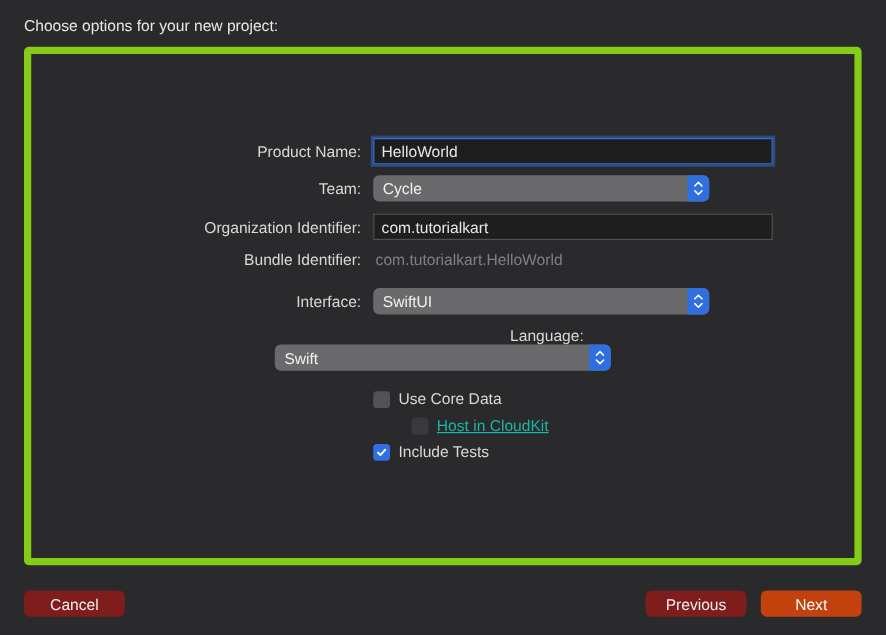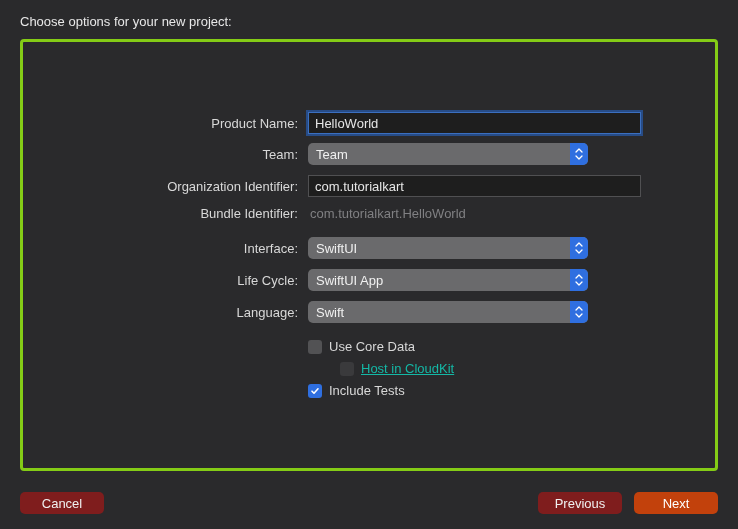--- a/index.html
+++ b/index.html
@@ -12,21 +12,21 @@
       color: #d8d8d8;
       overflow: hidden;
       position: relative;
     }
     .sheet-title {
       padding: 14px 20px 10px 20px;
       color: #e8e8e8;
       font-size: 13px;
     }
     .panel {
-      border: 3px solid #84cc16;
+      border: 6px solid #84cc16;
       border-radius: 4px;
       margin: 0 20px;
       height: 432px;
       padding-top: 70px;
       padding-left: 30px;
       padding-right: 30px;
     }
     .form-row {
       display: flex;
       align-items: center;
@@ -154,21 +154,21 @@
     <div class="form-label">Product Name:</div>
     <div class="control-col">
       <input class="text-input focused" type="text" value="HelloWorld" style="">
     </div>
   </div>
 
   <div class="form-row select-row">
     <div class="form-label">Team:</div>
     <div class="control-col">
       <div class="select">
-        <span>Team</span>
+        <span>Cycle</span>
         <span class="stepper">
           <svg width="8" height="5" viewBox="0 0 8 5">
               <path d="M1 4 L4 1 L7 4" stroke="white" stroke-width="1.3" fill="none" stroke-linecap="round" stroke-linejoin="round"></path>
             </svg>
           <svg width="8" height="5" viewBox="0 0 8 5">
               <path d="M1 1 L4 4 L7 1" stroke="white" stroke-width="1.3" fill="none" stroke-linecap="round" stroke-linejoin="round"></path>
             </svg>
         </span>
       </div>
     </div>
@@ -198,38 +198,22 @@
               <path d="M1 4 L4 1 L7 4" stroke="white" stroke-width="1.3" fill="none" stroke-linecap="round" stroke-linejoin="round"></path>
             </svg>
           <svg width="8" height="5" viewBox="0 0 8 5">
               <path d="M1 1 L4 4 L7 1" stroke="white" stroke-width="1.3" fill="none" stroke-linecap="round" stroke-linejoin="round"></path>
             </svg>
         </span>
       </div>
     </div>
   </div>
 
-  <div class="form-row select-row">
-    <div class="form-label">Life Cycle:</div>
-    <div class="control-col">
-      <div class="select">
-        <span>SwiftUI App</span>
-        <span class="stepper">
-          <svg width="8" height="5" viewBox="0 0 8 5">
-              <path d="M1 4 L4 1 L7 4" stroke="white" stroke-width="1.3" fill="none" stroke-linecap="round" stroke-linejoin="round"></path>
-            </svg>
-          <svg width="8" height="5" viewBox="0 0 8 5">
-              <path d="M1 1 L4 4 L7 1" stroke="white" stroke-width="1.3" fill="none" stroke-linecap="round" stroke-linejoin="round"></path>
-            </svg>
-        </span>
-      </div>
-    </div>
-  </div>
-
-  <div class="form-row select-row" style="margin-bottom:16px;">
+
+  <div class="form-row select-row" style="margin-bottom:16px;flex-direction:column;">
     <div class="form-label">Language:</div>
     <div class="control-col">
       <div class="select">
         <span>Swift</span>
         <span class="stepper">
           <svg width="8" height="5" viewBox="0 0 8 5">
               <path d="M1 4 L4 1 L7 4" stroke="white" stroke-width="1.3" fill="none" stroke-linecap="round" stroke-linejoin="round"></path>
             </svg>
           <svg width="8" height="5" viewBox="0 0 8 5">
               <path d="M1 1 L4 4 L7 1" stroke="white" stroke-width="1.3" fill="none" stroke-linecap="round" stroke-linejoin="round"></path>

